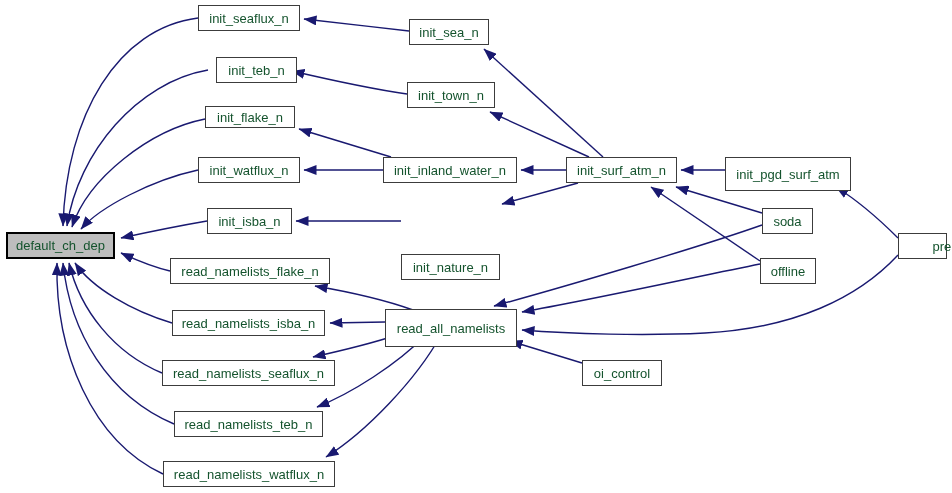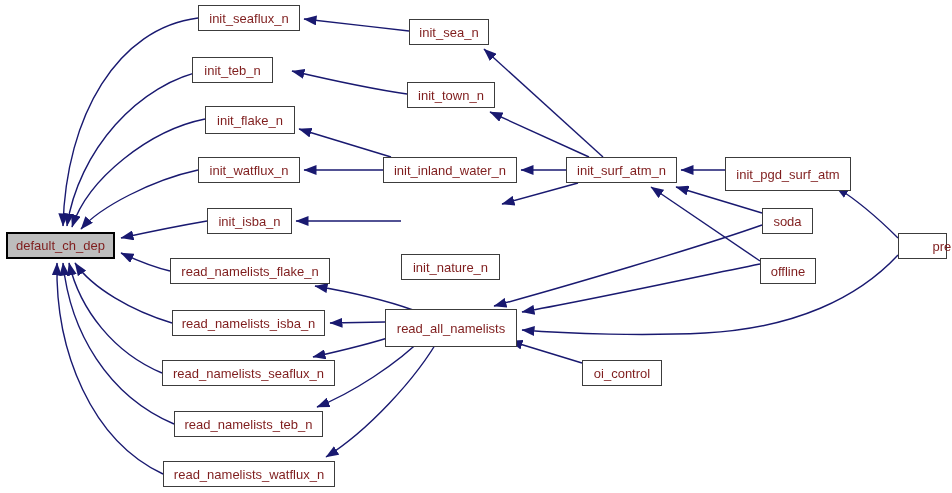--- a/index.html
+++ b/index.html
@@ -4,21 +4,21 @@
 <style>
   html,body{margin:0;padding:0;background:#ffffff;}
   .canvas{
     position:relative;width:952px;height:493px;background:#ffffff;
     font-family:"Liberation Sans",sans-serif;overflow:hidden;
   }
   svg.edges{position:absolute;left:0;top:0;width:952px;height:493px;}
   .edge{fill:none;stroke:#191970;stroke-width:1.4px;}
   .node{
     position:absolute;box-sizing:border-box;display:flex;align-items:center;justify-content:center;
-    background:#ffffff;border:1px solid #3c3c3c;color:#7f1d1d;font-size:13px;white-space:nowrap;
+    background:#ffffff;border:1px solid #3c3c3c;color:#14532d;font-size:13px;white-space:nowrap;
     cursor:pointer;
   }
   .node.root{background:#bdbdbd;border:2px solid #000000;cursor:default;}
 </style>
 </head>
 <body>
 
 <div class="canvas">
 
   <svg class="edges" viewBox="0 0 952 493">
@@ -62,22 +62,22 @@
     <path class="edge" marker-end="url(#arrow)" d="M762,225 C700,247 560,288 494,306"></path>
     <path class="edge" marker-end="url(#arrow)" d="M760,264 C700,276 590,300 522,312"></path>
     <path class="edge" marker-end="url(#arrow)" d="M898,238 C878,218 860,202 836,187"></path>
     <path class="edge" marker-end="url(#arrow)" d="M898,255 C858,298 795,328 705,333 C645,336 570,334 522,330"></path>
     <path class="edge" marker-end="url(#arrow)" d="M582,363 L510,341"></path>
   </svg>
 
   <div class="node root" style="left:6px;top:232px;width:109px;height:27px;">default_ch_dep</div>
 
   <div class="node" style="left:198px;top:5px;width:102px;height:26px;">init_seaflux_n</div>
-  <div class="node" style="left:192px;top:57px;width:81px;height:26px;">init_teb_n</div>
-  <div class="node" style="left:205px;top:106px;width:90px;height:28px;">init_flake_n</div>
+  <div class="node" style="left:216px;top:57px;width:81px;height:26px;">init_teb_n</div>
+  <div class="node" style="left:205px;top:106px;width:90px;height:22px;">init_flake_n</div>
   <div class="node" style="left:198px;top:157px;width:102px;height:26px;">init_watflux_n</div>
   <div class="node" style="left:207px;top:208px;width:85px;height:26px;">init_isba_n</div>
   <div class="node" style="left:170px;top:258px;width:160px;height:26px;">read_namelists_flake_n</div>
   <div class="node" style="left:172px;top:310px;width:153px;height:26px;">read_namelists_isba_n</div>
   <div class="node" style="left:162px;top:360px;width:173px;height:26px;">read_namelists_seaflux_n</div>
   <div class="node" style="left:174px;top:411px;width:149px;height:26px;">read_namelists_teb_n</div>
   <div class="node" style="left:163px;top:461px;width:172px;height:26px;">read_namelists_watflux_n</div>
 
   <div class="node" style="left:409px;top:19px;width:80px;height:26px;">init_sea_n</div>
   <div class="node" style="left:407px;top:82px;width:88px;height:26px;">init_town_n</div>

